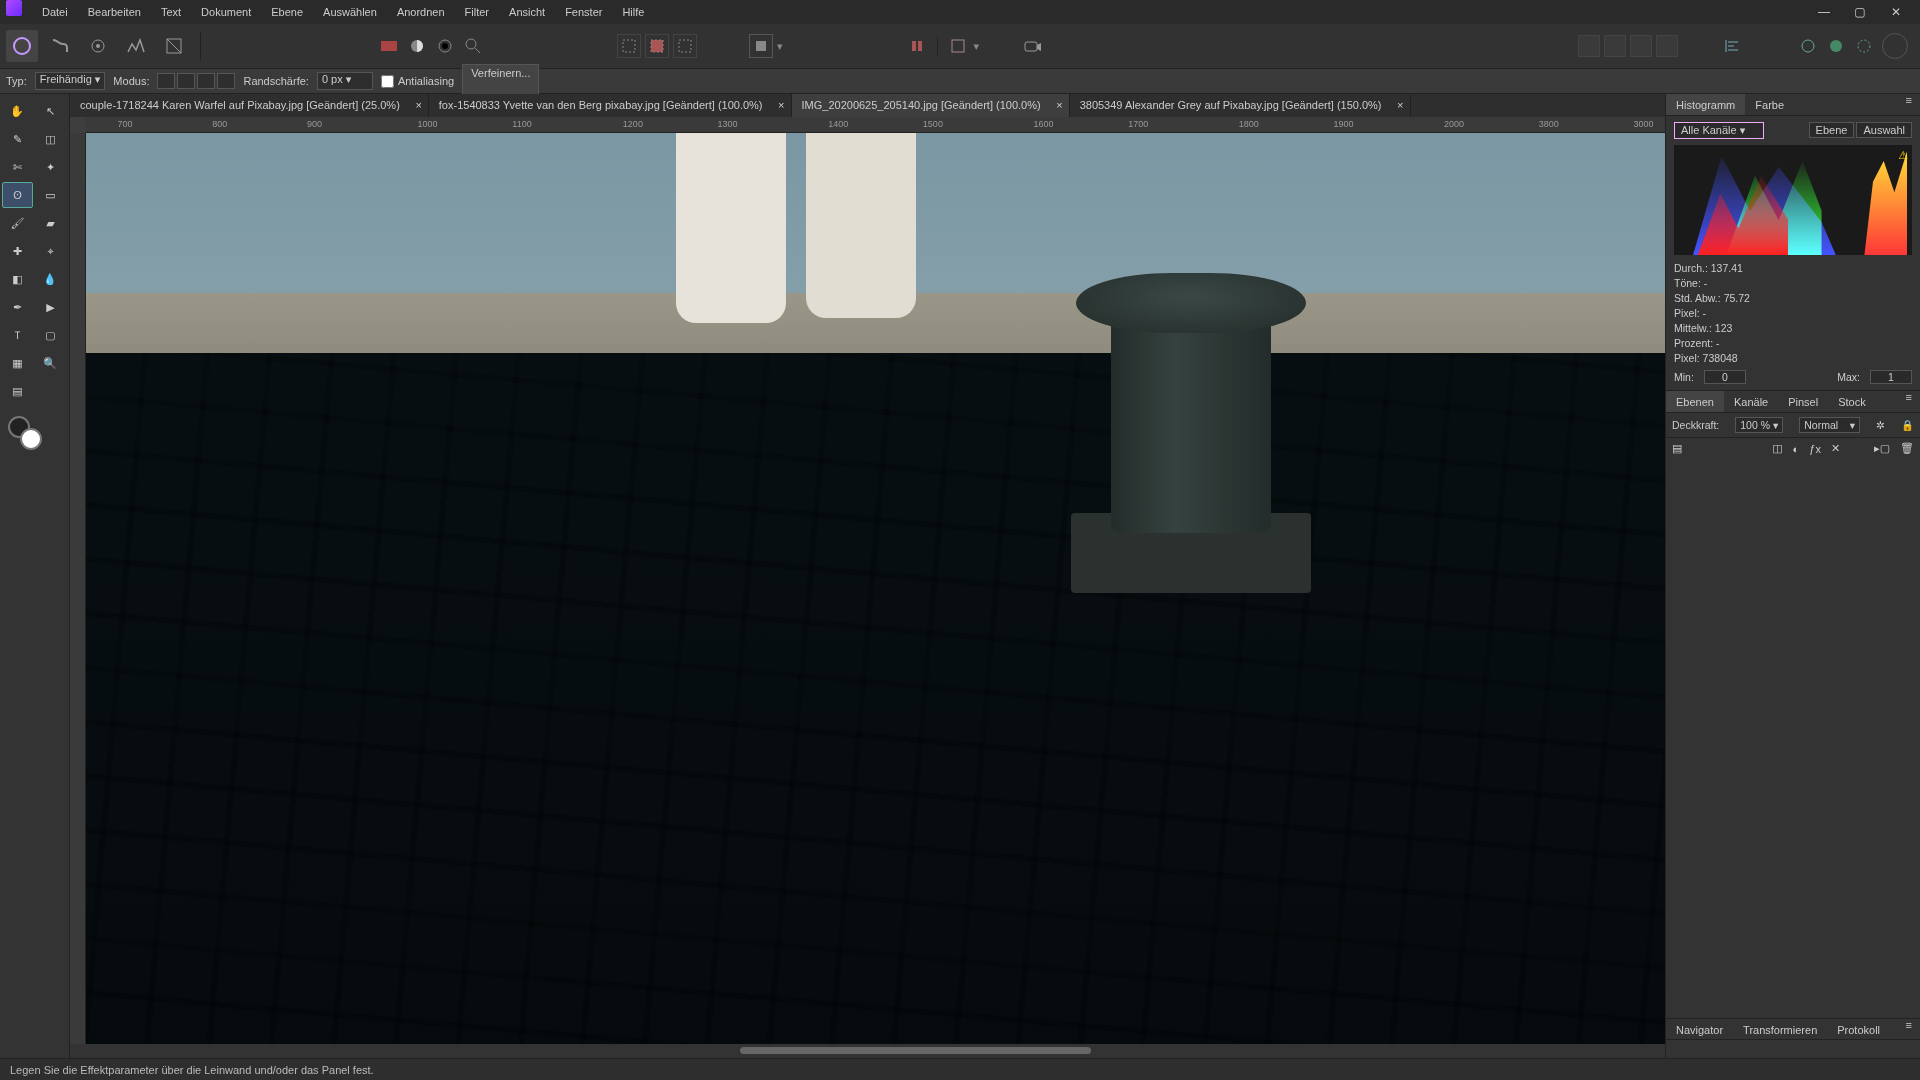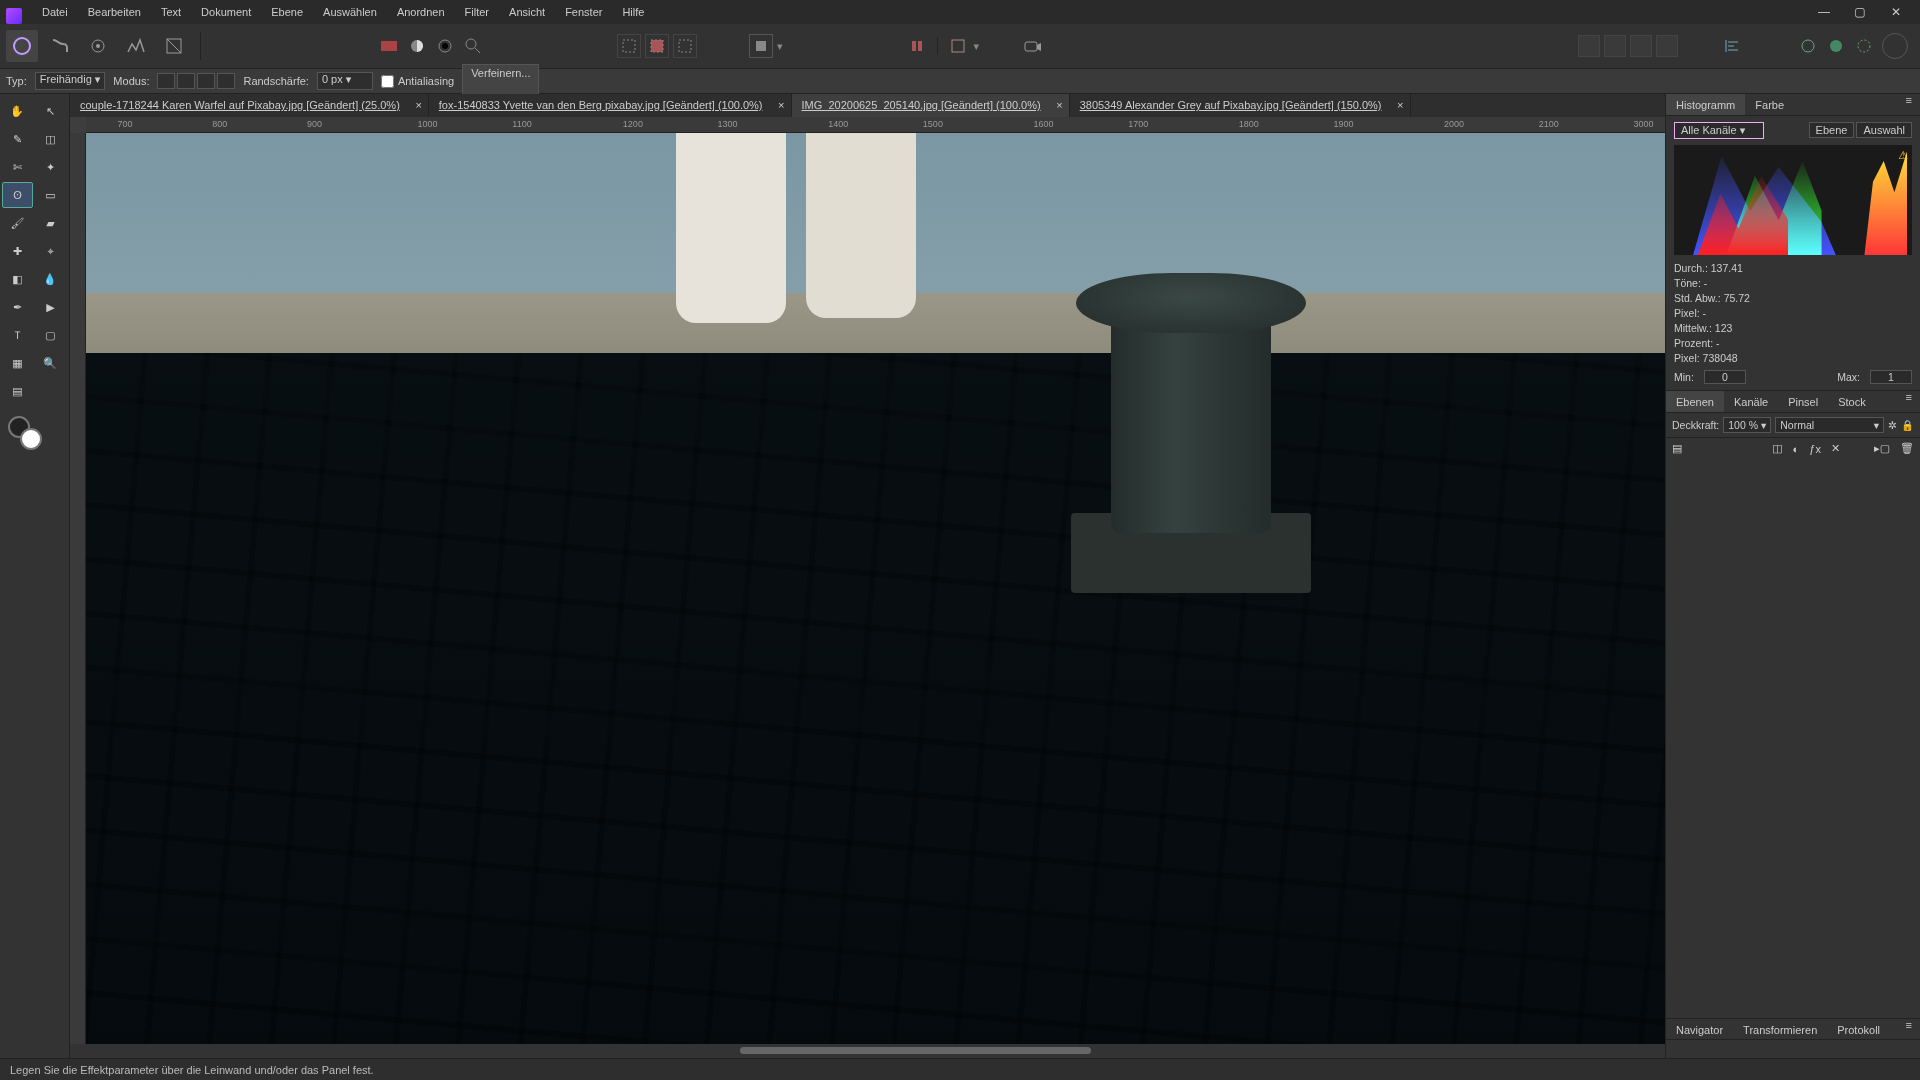--- a/index.html
+++ b/index.html
@@ -1,19 +1,19 @@
 <!DOCTYPE html>
 <html><head>
 <meta charset="utf-8">
 <style>
 * { margin: 0; padding: 0; box-sizing: border-box; font-family: "Segoe UI", Arial, sans-serif; }
 body { background: #333; color: #ccc; width: 1920px; height: 1080px; overflow: hidden; font-size: 11px; }
 
 
-.menubar { height: 24px; background: #2a2a2a; display: flex; align-items: flex-end; padding: 0 6px; }
+.menubar { height: 24px; background: #2a2a2a; display: flex; align-items: flex-start; padding: 0 6px; }
 .menubar .logo { width: 16px; height: 16px; background: linear-gradient(135deg,#b24bff,#6b2bff); border-radius: 2px; margin-right: 10px; }
 .menubar .mi { padding: 0 10px; line-height: 24px; cursor: default; }
 .menubar .winctrl { margin-left: auto; display: flex; }
 .menubar .winctrl span { width: 36px; text-align: center; line-height: 24px; font-size: 12px; }
 
 
 .toolbar { height: 45px; background: #323232; border-bottom: 1px solid #222; display: flex; align-items: center; padding: 0 6px; gap: 6px; }
 .toolbar .pbtn { width: 32px; height: 32px; display: flex; align-items: center; justify-content: center; border-radius: 2px; }
 .toolbar .pbtn.active { background: #444; }
 .toolbar .sep { width: 1px; height: 28px; background: #222; margin: 0 4px; }
@@ -37,21 +37,21 @@
 .tools { width: 70px; background: #333; border-right: 1px solid #222; display: flex; flex-direction: column; padding: 4px 2px; gap: 2px; }
 .tools .row { display: flex; gap: 2px; }
 .tools .tb { width: 31px; height: 26px; display: flex; align-items: center; justify-content: center; border-radius: 2px; }
 .tools .tb.sel { background: #5599ff44; border:1px solid #5a9; }
 .tools .swatch { position: relative; margin-top: 10px; height: 40px; }
 .tools .swatch .c1 { position: absolute; left: 6px; top: 0; width: 22px; height: 22px; border-radius: 50%; background: #222; border: 2px solid #777; }
 .tools .swatch .c2 { position: absolute; left: 18px; top: 12px; width: 22px; height: 22px; border-radius: 50%; background: #fff; border: 2px solid #777; }
 
 .canvaswrap { flex: 1; display: flex; flex-direction: column; background: #3e3e3e; min-width: 0; }
 .doctabs { height: 23px; background: #2e2e2e; display: flex; }
-.doctabs .dt { padding: 0 28px 0 10px; line-height: 23px; border-right: 1px solid #222; position: relative; white-space: nowrap; font-size: 11px; text-decoration: underline; }
+.doctabs .dt { padding: 0 28px 0 10px; line-height: 23px; border-right: 1px solid #222; position: relative; white-space: nowrap; font-size: 11px; }
 .doctabs .dt.active { background: #3e3e3e; }
 .doctabs .dt .x { position: absolute; right: 6px; top: 0; }
 .rulerH { height: 16px; background: #3a3a3a; border-bottom: 1px solid #222; margin-left: 16px; position: relative; font-size: 9px; color: #999; overflow:hidden;}
 .rulerH span{position:absolute;top:2px;}
 .canvasrow { flex: 1; display: flex; min-height: 0; }
 .rulerV { width: 16px; background: #3a3a3a; border-right: 1px solid #222; }
 .canvas { flex: 1; background: #777; position: relative; overflow: hidden; }
 .canvas .sky{position:absolute;left:0;top:0;right:0;height:180px;background:linear-gradient(#7a97a3,#86a0aa);}
 .canvas .ledge{position:absolute;left:0;top:160px;right:0;height:70px;background:linear-gradient(#9a9788,#8d8a7b);}
 .canvas .cobble{position:absolute;left:0;top:220px;right:0;bottom:0;
@@ -82,21 +82,21 @@
 .histo .histimg .g{position:absolute;bottom:0;left:22%;width:40%;height:90%;background:linear-gradient(to top,#20ff20,#20ff2000);clip-path:polygon(0 100%,30% 20%,55% 65%,80% 5%,100% 55%,100% 100%);mix-blend-mode:screen;}
 .histo .histimg .b{position:absolute;bottom:0;left:8%;width:60%;height:100%;background:linear-gradient(to top,#3040ff,#3040ff00);clip-path:polygon(0 100%,20% 10%,40% 60%,60% 20%,90% 70%,100% 100%);mix-blend-mode:screen;}
 .histo .histimg .r2{position:absolute;bottom:0;right:2%;width:18%;height:95%;background:linear-gradient(to top,#ff2020,#ffdd20);clip-path:polygon(0 100%,20% 30%,45% 10%,70% 40%,100% 0%,100% 100%);mix-blend-mode:screen;}
 .histo .histimg .warn{position:absolute;right:4px;top:4px;color:#ffcc00;}
 .histo .stats { margin-top: 6px; font-size: 10.5px; line-height: 15px; display: grid; grid-template-columns: 1fr; }
 .histo .range { display: flex; gap: 10px; margin-top: 4px; align-items: center; font-size: 10.5px;}
 .histo .range input { width: 42px; background: #2a2a2a; border: 1px solid #555; color: #ccc; font-size: 10.5px; text-align:center;}
 
 .layers { flex: 1; display: flex; flex-direction: column; }
 .layers .ptabs{background:#333;}
-.layers .opts { display: flex; align-items: center; gap: 4px; padding: 4px 6px; font-size: 10.5px;}
+.layers .opts { display: flex; align-items: center; gap: 16px; padding: 4px 6px; font-size: 10.5px;}
 .layers .opts .sel { background: #2a2a2a; border: 1px solid #555; padding: 1px 4px; }
 .layers .list { flex: 1; padding: 2px 4px; }
 .layers .li { display: flex; align-items: center; gap: 6px; background: #3d5a8a; border: 1px solid #4a6fa8; padding: 2px 4px; }
 .layers .li .th { width: 28px; height: 22px; background: #6b7b7e; border: 1px solid #222; }
 .layers .li .eye{margin-left:auto;width:10px;height:10px;border:1px solid #aac;background:#aac;}
 .layers .li .lock{width:10px;height:10px;}
 .layers .lbL{height:22px;border-top:1px solid #222;display:flex;align-items:center;padding:0 6px;gap:10px;}
 
 .bottom { flex: 0 0 40px; }
 .bottom .ptabs{border-top:1px solid #222;}
@@ -352,21 +352,21 @@
       <span style="left:27%">1100</span>
       <span style="left:34%">1200</span>
       <span style="left:40%">1300</span>
       <span style="left:47%">1400</span>
       <span style="left:53%">1500</span>
       <span style="left:60%">1600</span>
       <span style="left:66%">1700</span>
       <span style="left:73%">1800</span>
       <span style="left:79%">1900</span>
       <span style="left:86%">2000</span>
-      <span style="left:92%">2100</span>
+      <span style="left:92%">3800</span>
       <span style="left:98%">3000</span>
     </div>
     <div class="canvasrow">
       <div class="rulerV"></div>
       <div class="canvas">
         <div class="sky"></div>
         <div class="ledge"></div>
         <div class="cobble"></div>
         <div class="pants"></div>
           <div class="pants2"></div>

